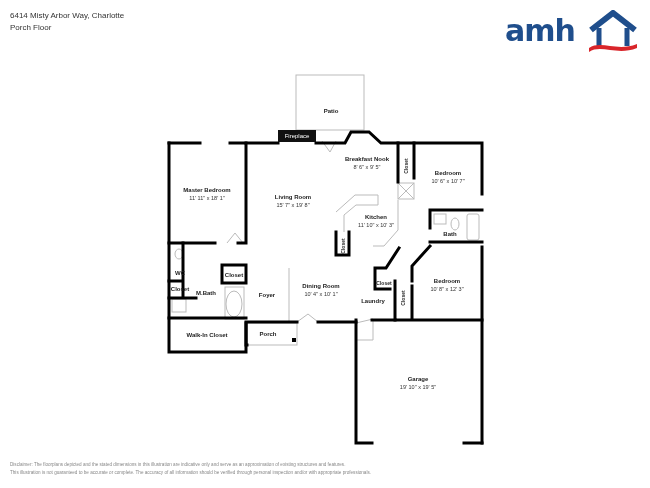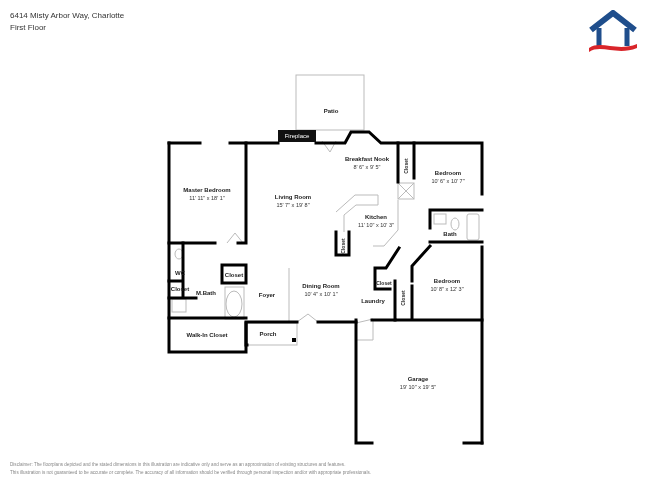--- a/index.html
+++ b/index.html
@@ -17,23 +17,24 @@
   .vert { transform: translate(-50%, -50%) rotate(-90deg); }
   .fireplace { position: absolute; left: 278px; top: 130px; width: 38px; height: 12px; background: #111; color: #fff; font-size: 6px; text-align: center; line-height: 12px; }
   .disc { position: absolute; left: 10px; font-size: 4.6px; color: #888; }
   #disc1 { top: 462px; }
   #disc2 { top: 470px; }
 </style>
 </head>
 <body>
 
 <div id="addr" class="hdr">6414 Misty Arbor Way, Charlotte</div>
-<div id="floor" class="hdr">First Floor</div>
+<div id="floor" class="hdr">Porch Floor</div>
 
 <div class="logo">
+  <span class="logo-text">amh</span>
   <svg style="position:absolute;left:82px;top:0" width="52" height="42" viewBox="0 0 52 42">
     <path d="M4 20 L26 3 L48 20" fill="none" stroke="#1f4e8c" stroke-width="6" stroke-linejoin="miter"></path>
     <path d="M12 18 V36 M40 18 V36" stroke="#1f4e8c" stroke-width="5" fill="none"></path>
     <path d="M2 38 C 14 30, 30 42, 50 34 L50 38 C 30 46, 14 34, 2 42 Z" fill="#d9252a"></path>
   </svg>
 </div>
 
 <svg class="plan" viewBox="0 0 650 488" width="650" height="488">
   <g fill="none" stroke="#bbb" stroke-width="1">
 

